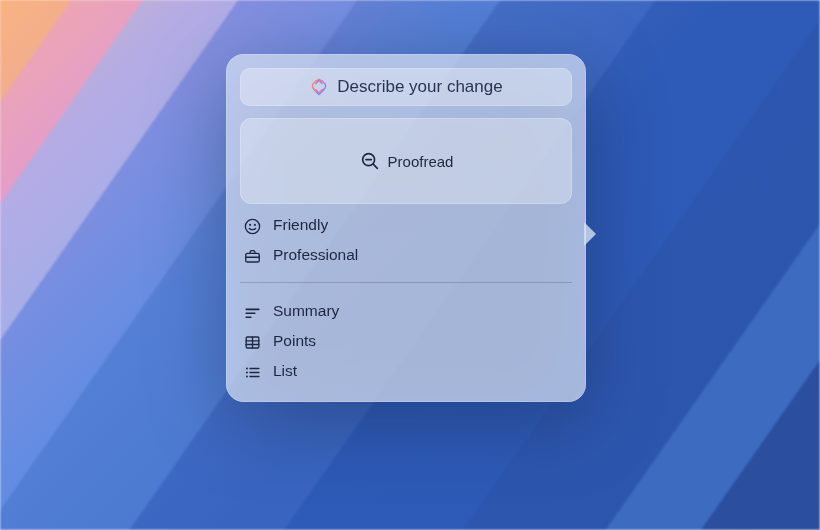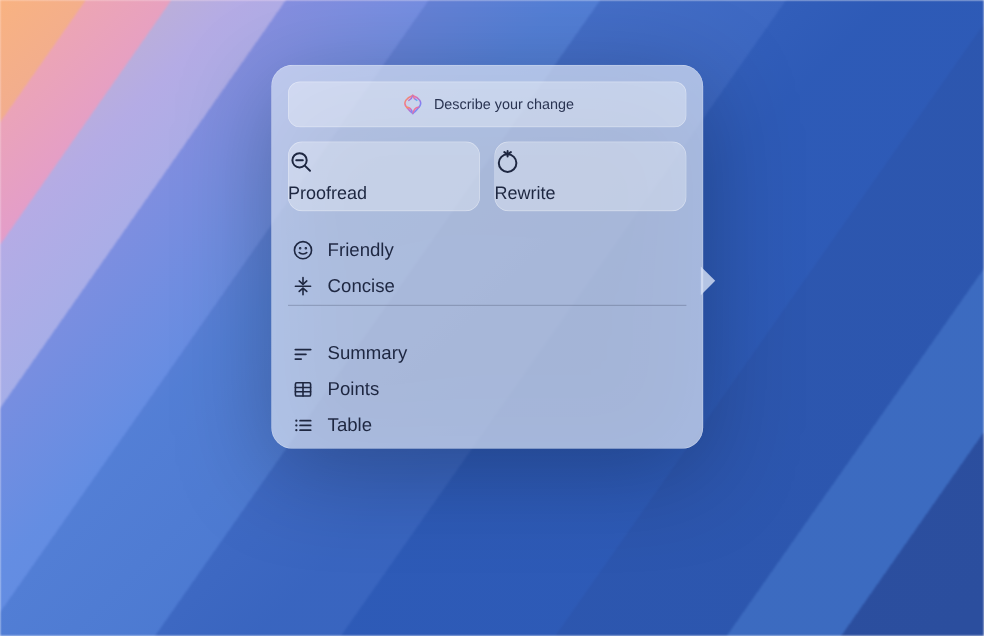--- a/index.html
+++ b/index.html
@@ -82,56 +82,57 @@
 
   .describe-bar {
     display: flex;
     align-items: center;
     justify-content: center;
     gap: 8px;
     height: 38px;
     border-radius: 10px;
     background: rgba(255,255,255,0.32);
     box-shadow: inset 0 0 0 0.5px rgba(255,255,255,0.4);
-    font-size: 12px;
+    font-size: 17px;
     color: #2a3452;
     cursor: text;
   }
 
   .actions-row {
     display: flex;
     gap: 12px;
     margin-top: 12px;
   }
 
   .action-btn {
     flex: 1;
-    height: 58px;
+    height: 86px;
     border-radius: 12px;
     background: rgba(255,255,255,0.30);
     box-shadow: inset 0 0 0 0.5px rgba(255,255,255,0.4);
     display: flex;
-    flex-direction: column;
+    flex-direction: row;
+    align-items: center;
     justify-content: center;
     gap: 7px;
     font-size: 15px;
     color: #1e2741;
     cursor: pointer;
   }
   .action-btn .glyph {
     width: 22px; height: 22px;
     display:flex; align-items:center; justify-content:center;
   }
 
   .list {
     margin-top: 12px;
   }
   .item {
     display: flex;
-    align-items: flex-end;
+    align-items: flex-start;
     gap: 11px;
     height: 30px;
     font-size: 15.5px;
     color: #1e2741;
     cursor: pointer;
     padding-left: 2px;
     border-radius: 6px;
   }
   .item .glyph-s {
     width: 20px; height: 20px;
@@ -184,57 +185,43 @@
       <div class="action-btn">
         <span class="glyph">
           <svg width="22" height="22" viewBox="0 0 24 24" fill="none" stroke="#1e2741" stroke-width="1.8" stroke-linecap="round" stroke-linejoin="round">
             <circle cx="10.5" cy="10.5" r="6.5"></circle>
             <line x1="15.5" y1="15.5" x2="20" y2="20"></line>
             <line x1="7.5" y1="10.5" x2="13.5" y2="10.5"></line>
           </svg>
         </span>
         <span>Proofread</span>
       </div>
-      <div class="action-btn">
-        <span class="glyph">
-          <svg width="22" height="22" viewBox="0 0 24 24" fill="none" stroke="#1e2741" stroke-width="1.8" stroke-linecap="round" stroke-linejoin="round">
-            <circle cx="12" cy="13" r="8"></circle>
-            <line x1="12" y1="2" x2="12" y2="7"></line>
-            <polyline points="9 4 12 1.5 15 4" fill="none" stroke="none"></polyline>
-            <line x1="12" y1="5" x2="9" y2="3"></line>
-            <line x1="12" y1="5" x2="15" y2="3"></line>
-          </svg>
-        </span>
-        <span>Rewrite</span>
-      </div>
     </div>
 
     <div class="list">
       <div class="item">
         <span class="glyph-s">
           <svg width="19" height="19" viewBox="0 0 24 24" fill="none" stroke="#1e2741" stroke-width="1.7" stroke-linecap="round" stroke-linejoin="round">
             <circle cx="12" cy="12" r="9"></circle>
             <circle cx="9" cy="10" r="0.5" fill="#1e2741"></circle>
             <circle cx="15" cy="10" r="0.5" fill="#1e2741"></circle>
             <path d="M8 14.5 C 9.5 16.5, 14.5 16.5, 16 14.5"></path>
           </svg>
         </span>
         <span>Friendly</span>
       </div>
       <div class="item">
         <span class="glyph-s">
           <svg width="19" height="19" viewBox="0 0 24 24" fill="none" stroke="#1e2741" stroke-width="1.7" stroke-linecap="round" stroke-linejoin="round">
-            <line x1="12" y1="3" x2="12" y2="9.5"></line>
-            <polyline points="8 6.5 12 10 16 6.5"></polyline>
-            <line x1="4" y1="12" x2="20" y2="12"></line>
-            <line x1="12" y1="21" x2="12" y2="14.5"></line>
-            <polyline points="8 17.5 12 14 16 17.5"></polyline>
-          </svg>
-        </span>
-        <span>Concise</span>
+            <rect x="3.5" y="8" width="17" height="11" rx="2"></rect>
+            <path d="M9 8 V6.5 a2 2 0 0 1 2 -2 h2 a2 2 0 0 1 2 2 V8"></path>
+            <line x1="3.5" y1="13" x2="20.5" y2="13"></line>
+          </svg>
+        </span>
+        <span>Professional</span>
       </div>
     </div>
 
     <div class="divider"></div>
 
     <div class="list" style="margin-top:19px;">
       <div class="item">
         <span class="glyph-s">
           <svg width="19" height="19" viewBox="0 0 24 24" fill="none" stroke="#1e2741" stroke-width="2" stroke-linecap="round">
             <line x1="4" y1="8" x2="20" y2="8"></line>
@@ -259,18 +246,18 @@
         <span class="glyph-s">
           <svg width="19" height="19" viewBox="0 0 24 24" fill="none" stroke="#1e2741" stroke-width="2" stroke-linecap="round">
             <circle cx="5" cy="7" r="1.2" fill="#1e2741" stroke="none"></circle>
             <line x1="9" y1="7" x2="20" y2="7"></line>
             <circle cx="5" cy="12" r="1.2" fill="#1e2741" stroke="none"></circle>
             <line x1="9" y1="12" x2="20" y2="12"></line>
             <circle cx="5" cy="17" r="1.2" fill="#1e2741" stroke="none"></circle>
             <line x1="9" y1="17" x2="20" y2="17"></line>
           </svg>
         </span>
-        <span>Table</span>
+        <span>List</span>
       </div>
     </div>
 
   </div>
 </div>
 
 </body></html>

